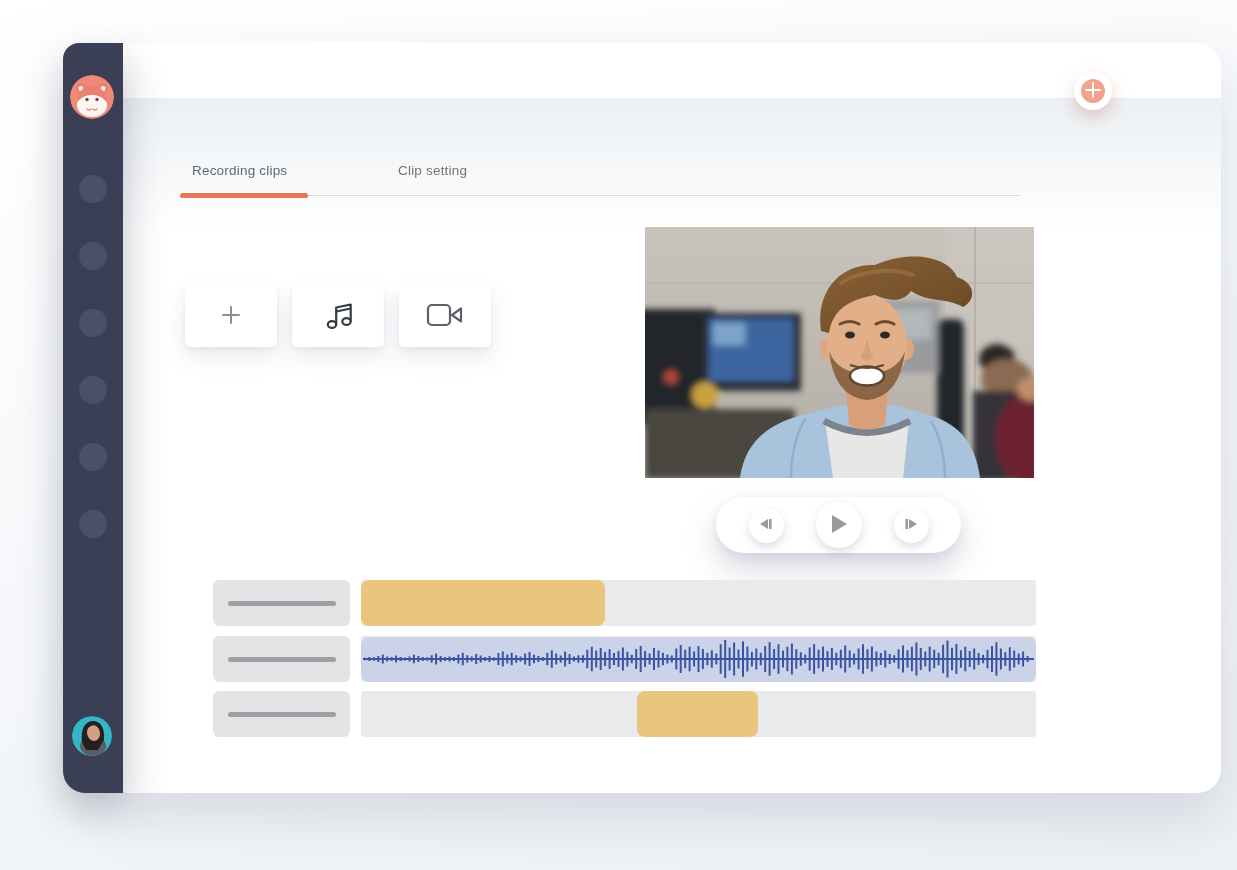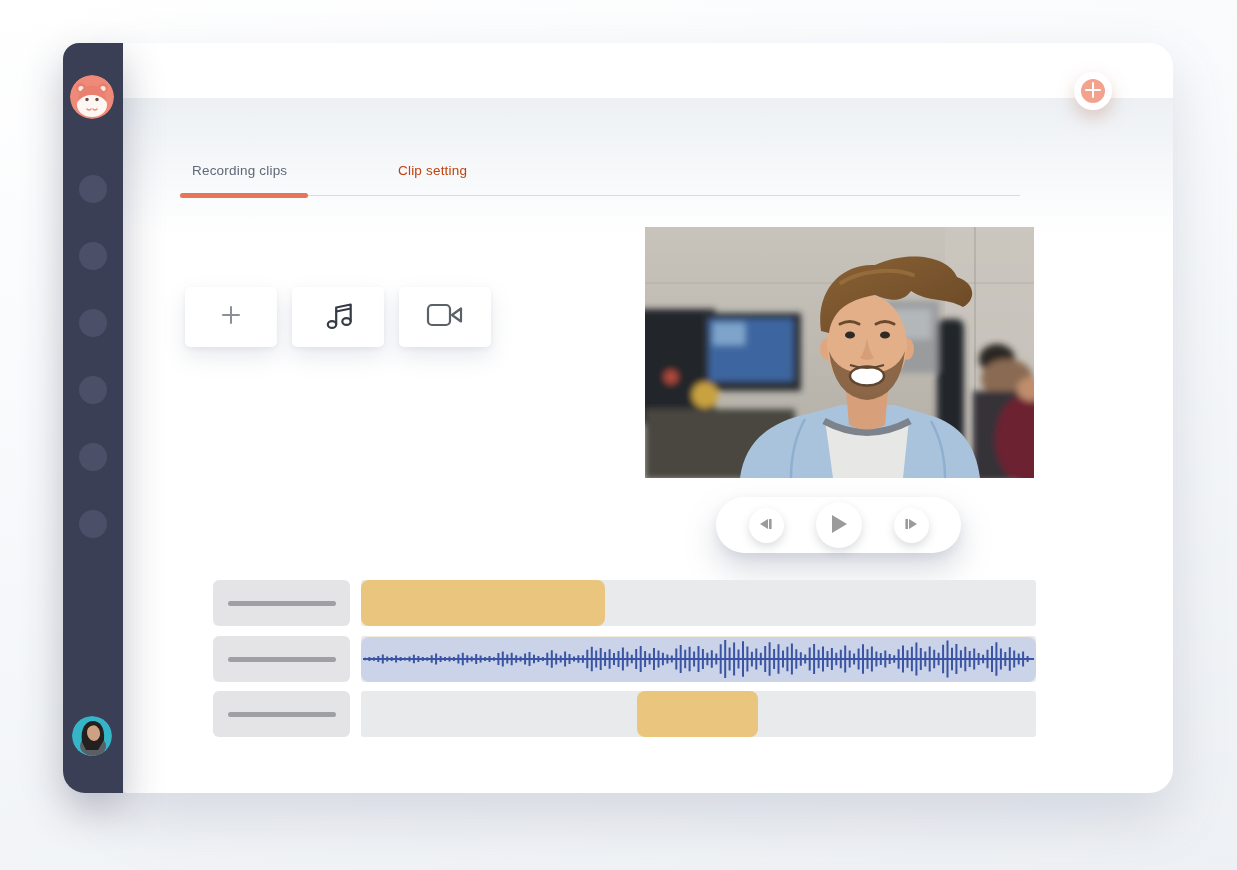--- a/index.html
+++ b/index.html
@@ -10,30 +10,31 @@
     position:relative;
   }
   .stage{position:absolute;inset:0;}
 
   
   .card{
     position:absolute;left:123px;top:43px;width:1050px;height:750px;
     background:#ffffff;border-radius:4px 24px 24px 4px;
     box-shadow:0 24px 55px rgba(100,110,135,.20);
     overflow:hidden;
+    padding-left:48px;
   }
   .header-band{
     position:absolute;left:0;top:55px;width:100%;height:150px;
     background:linear-gradient(180deg,#ecf0f4 0%,rgba(255,255,255,0) 90%);
     pointer-events:none;
   }
 
   
   .tabs{position:absolute;left:57px;top:120px;width:840px;height:36px;}
-  .tab{position:absolute;top:0;height:30px;font-size:13.5px;color:#c2410c;letter-spacing:.2px;cursor:pointer;}
+  .tab{position:absolute;top:0;height:30px;font-size:13.5px;color:#737373;letter-spacing:.2px;cursor:pointer;}
   .tab-recording{left:12px;}
   .tab-clip-setting{left:218px;}
   .tab-rule{position:absolute;left:0;top:32px;width:840px;height:1px;background:#d9dbdf;}
   .tab-underline{position:absolute;left:0;top:30px;width:128px;height:5px;border-radius:3px;}
 
   
   .tool-cards{position:absolute;left:62px;top:244px;display:flex;gap:15px;}
   .tool-card{
     width:92px;height:60px;background:#fff;border-radius:5px;
     box-shadow:0 10px 22px rgba(115,125,150,.16),0 2px 5px rgba(115,125,150,.10);

